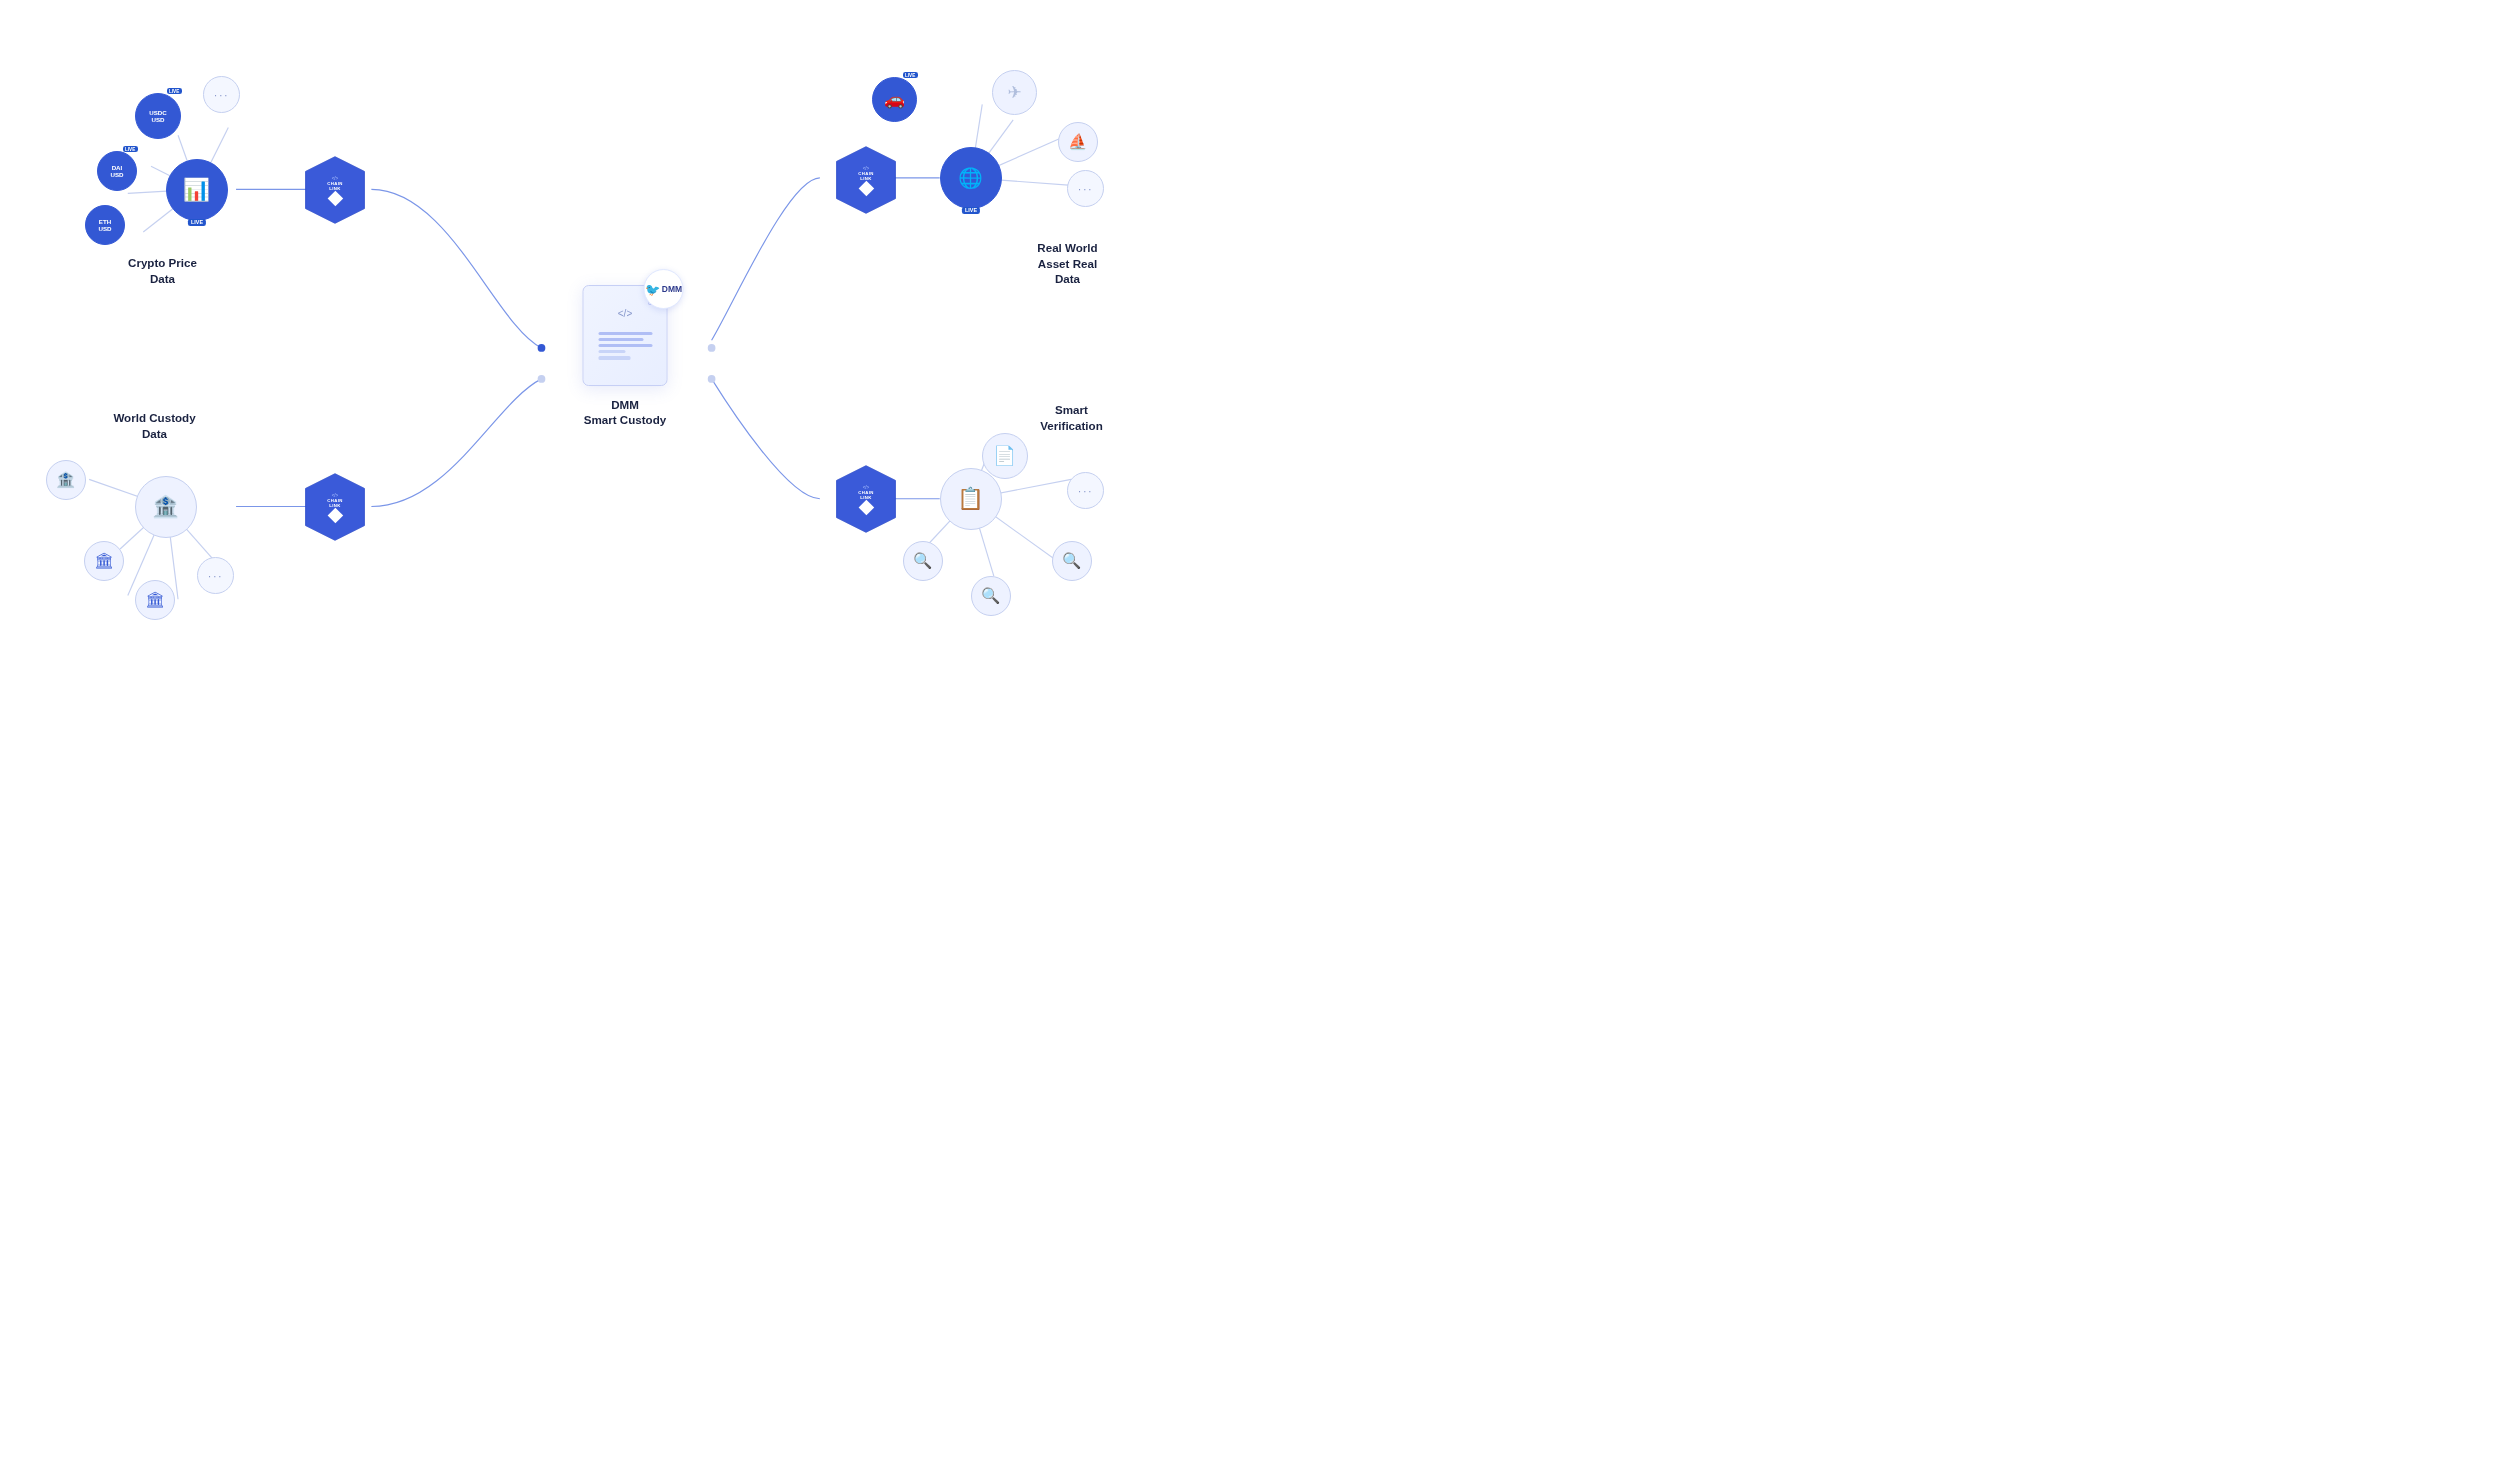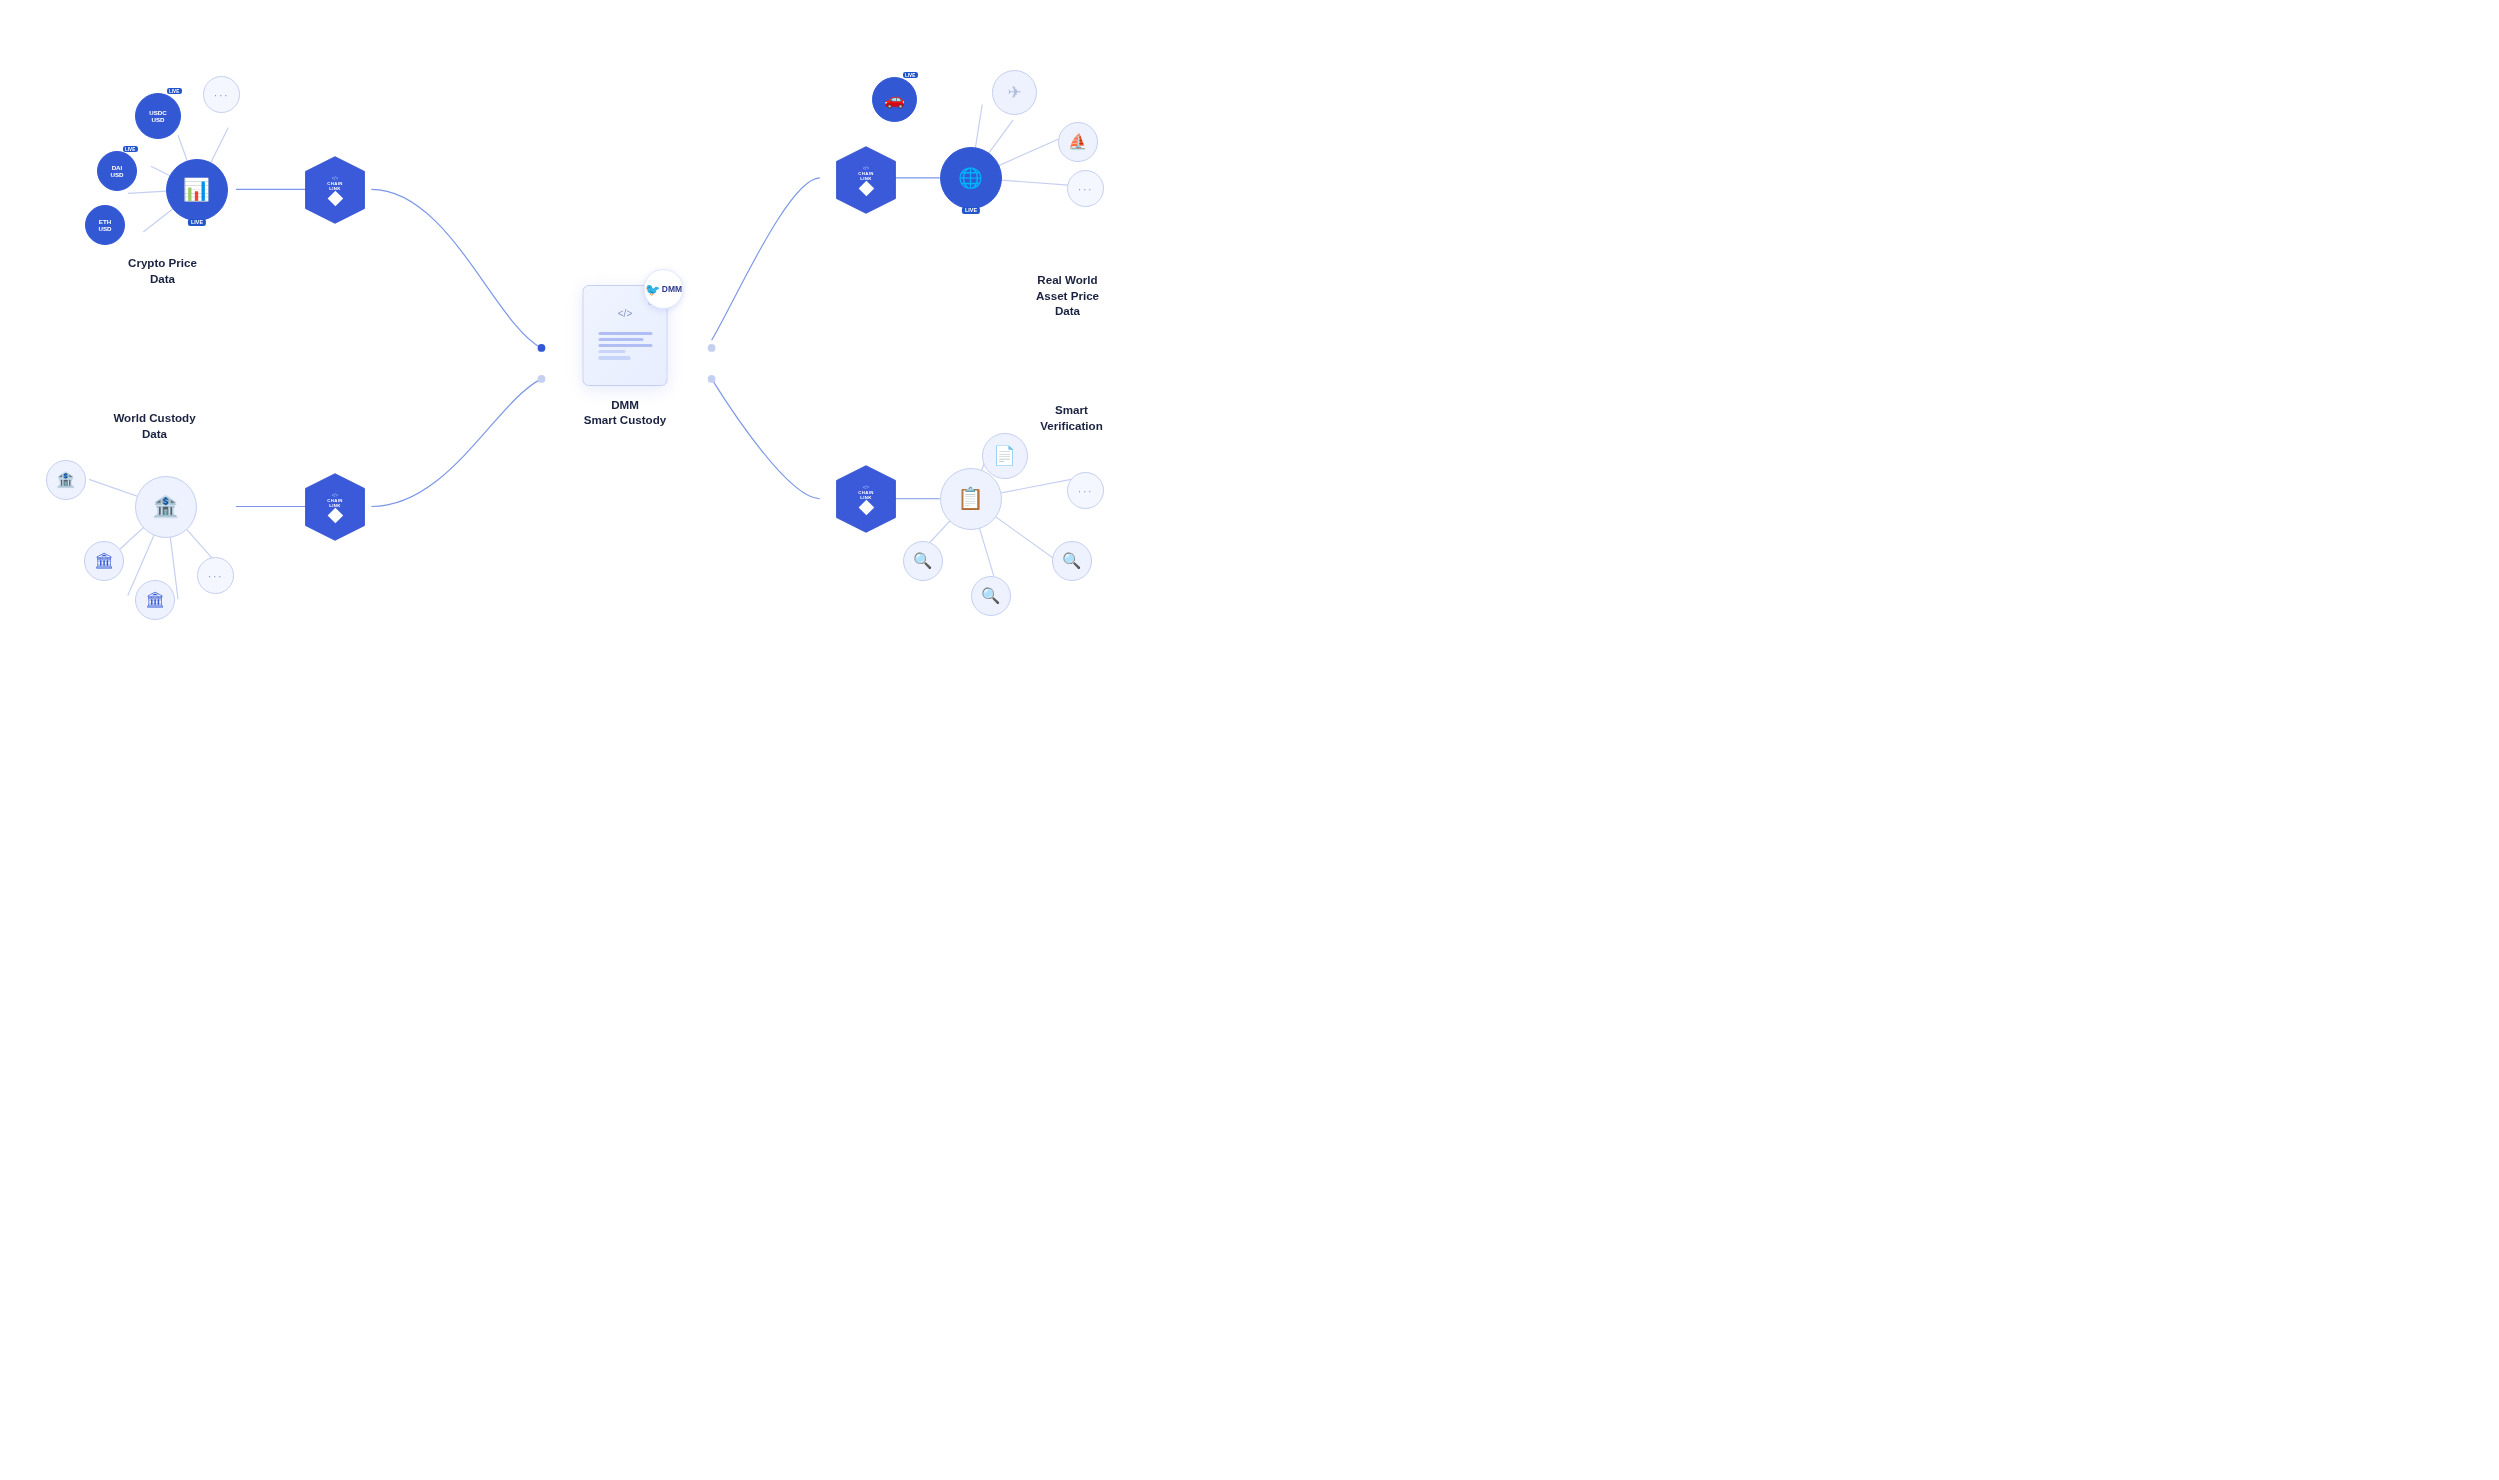--- a/index.html
+++ b/index.html
@@ -385,23 +385,23 @@
   </div>
 
   <div class="data-node" style="position:absolute; left:1058px; top:122px; width:40px; height:40px; background:#eef2ff;">
     <span style="font-size:15.5px; color:#b0bedd;">⛵</span>
   </div>
 
   <div class="data-node" style="position:absolute; left:1067px; top:170px; width:37px; height:37px;">
     <span class="dots-text">···</span>
   </div>
 
-  <div class="section-label" style="left:990px; top:240px; width:155px;margin-top:32px;">
+  <div class="section-label" style="left:990px; top:240px; width:155px;">
     <span>Real World</span><br>
-    <span>Asset Price</span><br>
+    <span>Asset Real</span><br>
     <span>Data</span>
   </div>
 
   <div class="chainlink-hex" style="left:835px; top:145px;">
     <div class="hex-shape">
       <svg viewBox="0 0 80 90" xmlns="http://www.w3.org/2000/svg">
         <polygon points="40,2 78,21 78,69 40,88 2,69 2,21" fill="#3a5ad9" stroke="#2a4ac9" stroke-width="1"></polygon>
       </svg>
       <div class="hex-inner">
         <span class="hex-code-icon">&lt;/&gt;</span>

